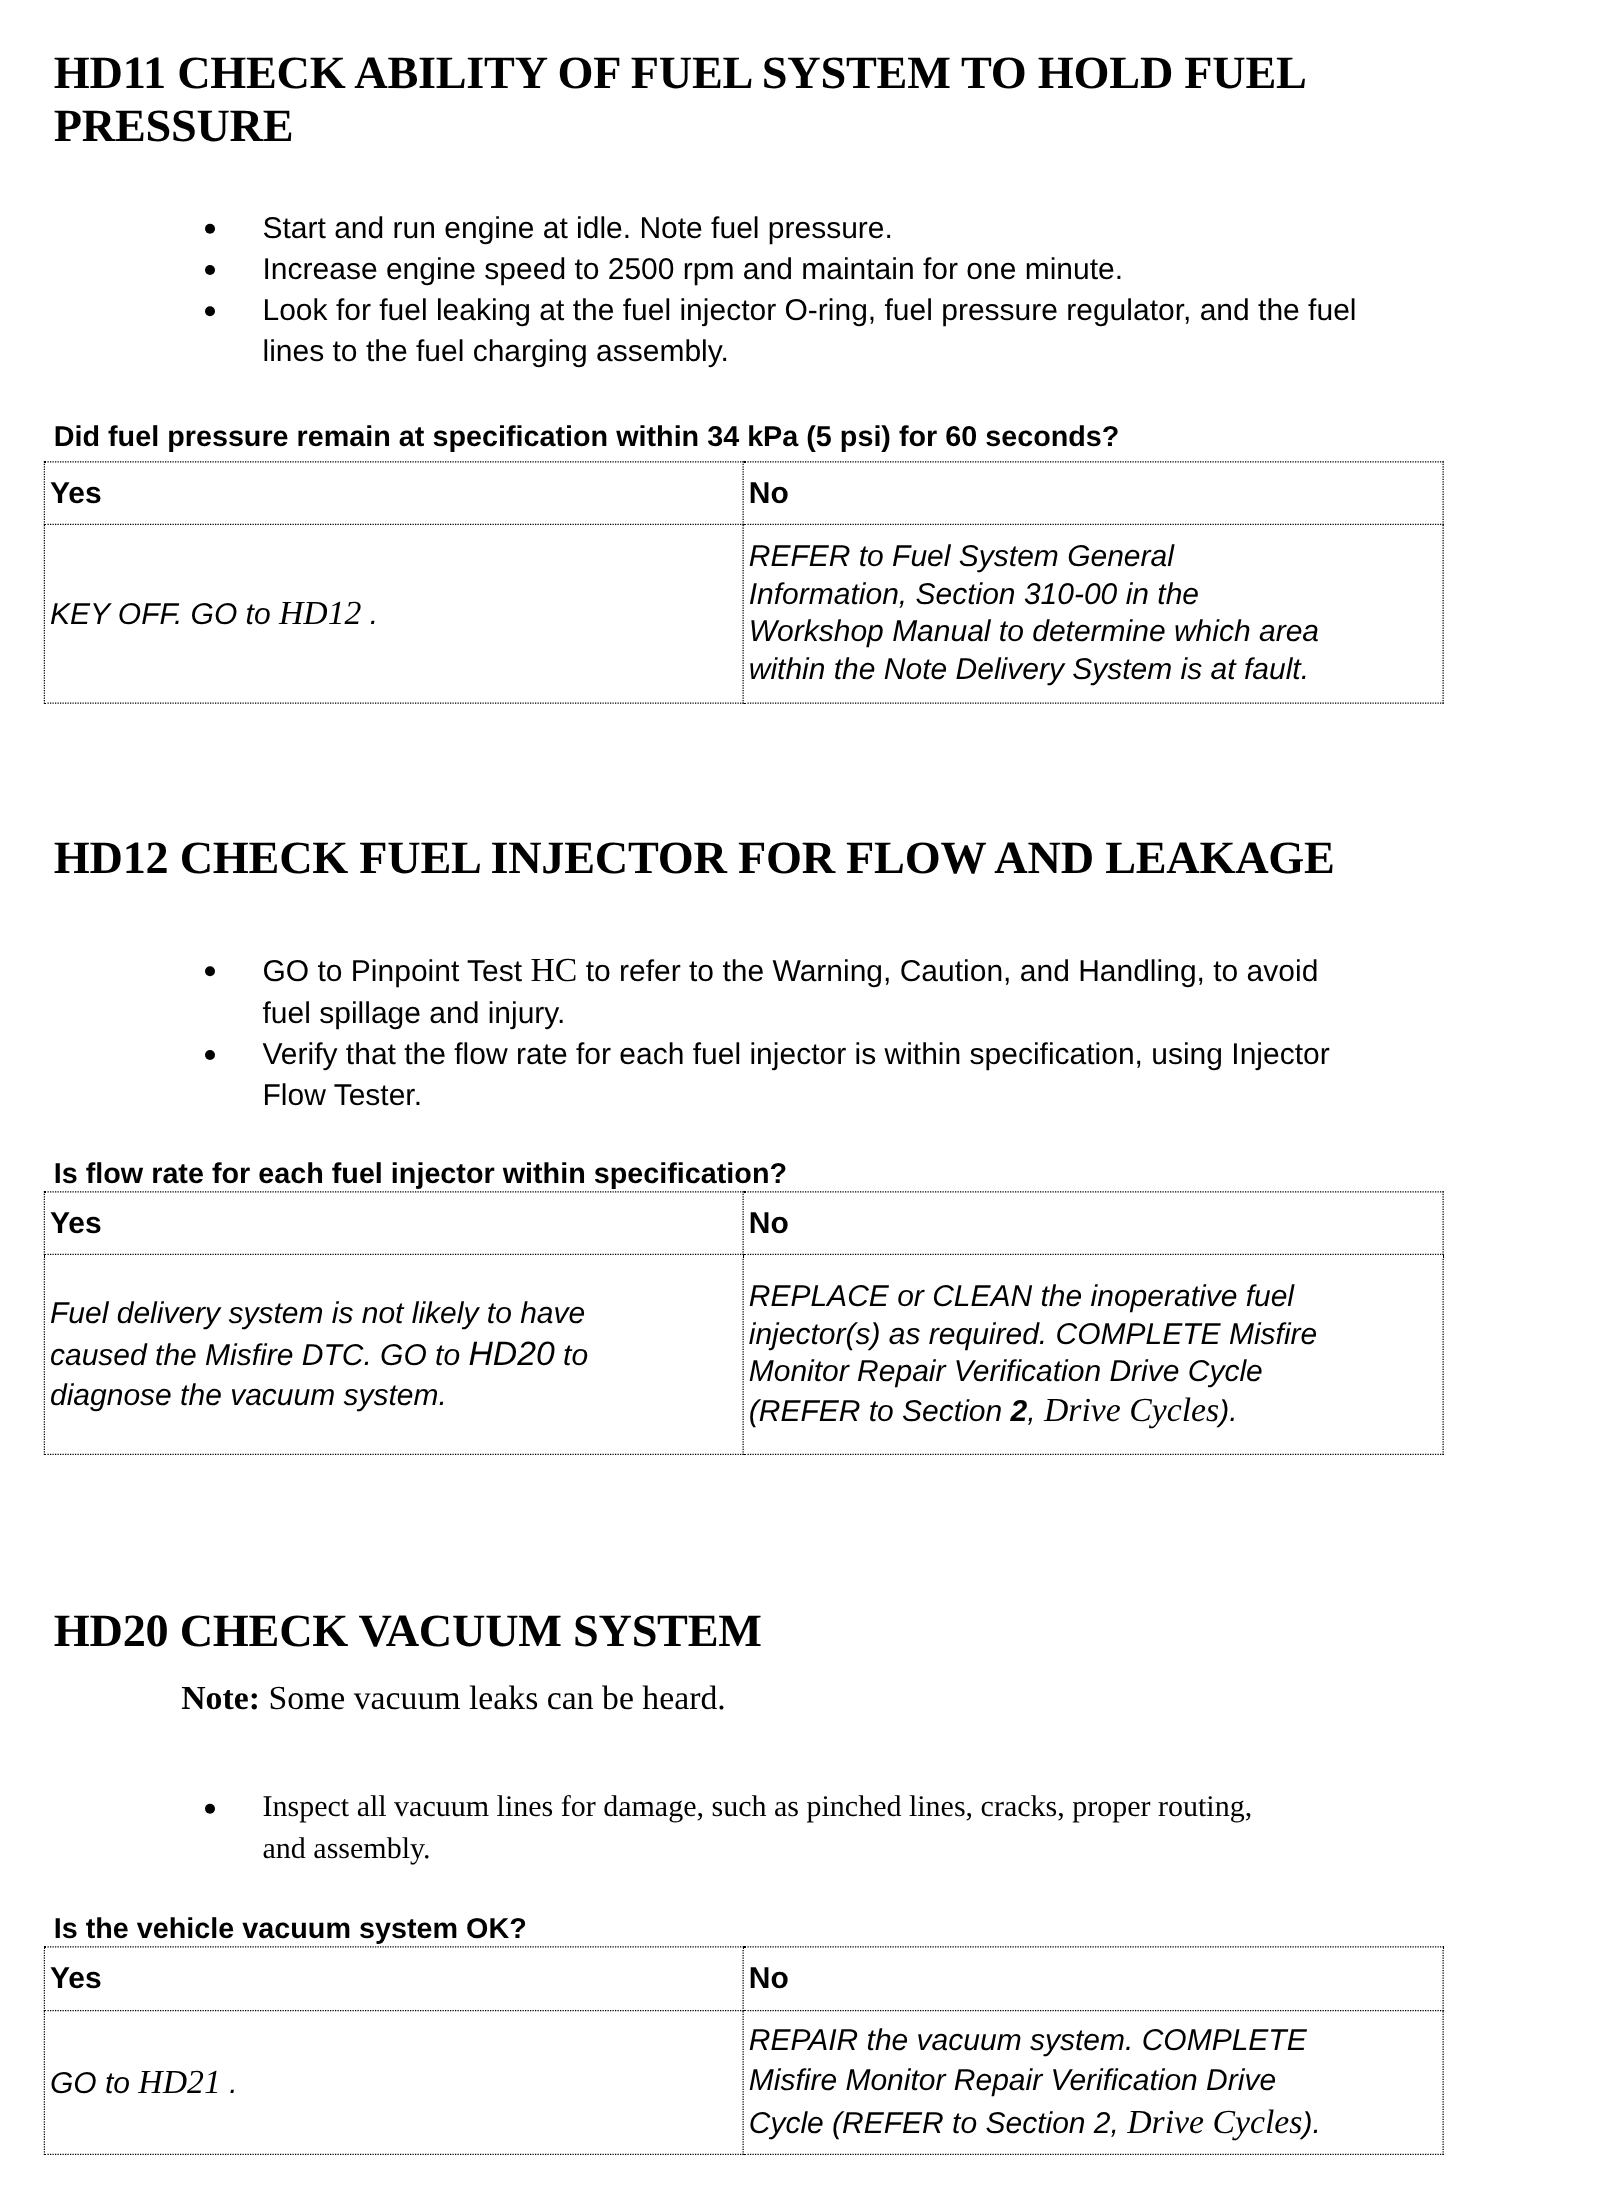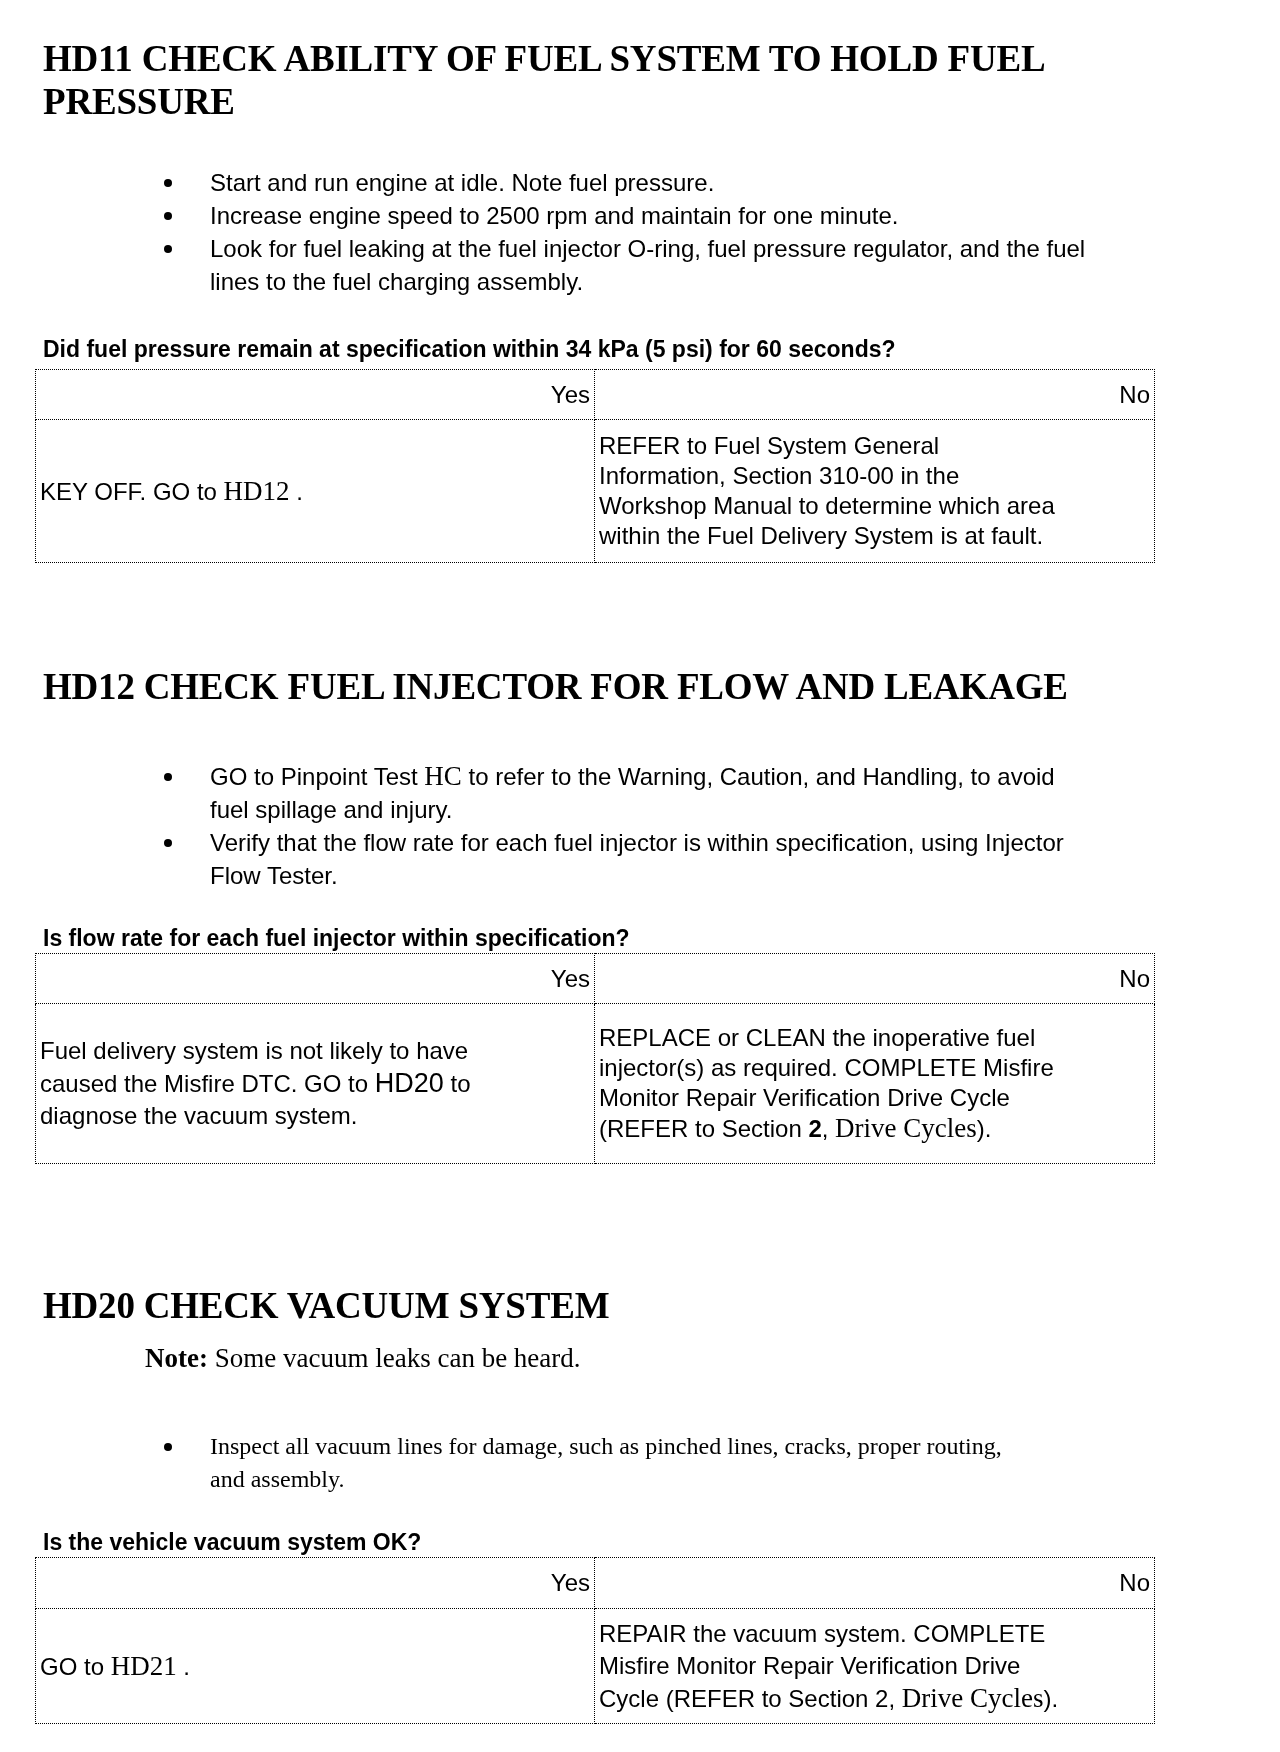--- a/index.html
+++ b/index.html
@@ -15,22 +15,22 @@
   .bullets li { position: relative; padding-left: 50px; }
   .bullets li .dot { position: absolute; left: 4px; top: 13px; width: 8px; height: 8px; border-radius: 50%; background: #000; }
   .serif { font-family: "Liberation Serif", "DejaVu Serif", serif; font-size: 27px; }
   .question { left: 43px; font-family: "Liberation Sans", "DejaVu Sans", sans-serif; font-weight: bold; font-size: 23px; line-height: 26px; white-space: nowrap; }
   .note { left: 145px; font-family: "Liberation Serif", "DejaVu Serif", serif; font-size: 27px; line-height: 30px; white-space: nowrap; text-align: right; }
   table.qa {
     position: absolute; left: 35px; width: 1119px; border-collapse: collapse; table-layout: fixed;
     font-family: "Liberation Sans", "DejaVu Sans", sans-serif; font-size: 24px;
   }
   table.qa th, table.qa td { border: 1px dotted #000; padding: 0 4px 0 4px; vertical-align: middle; }
-  table.qa th { font-weight: normal; text-align: right; font-size: 24px; }
-  table.qa td { text-align: left; line-height: 31px; }
+  table.qa th { font-weight: bold; text-align: left; font-size: 24px; }
+  table.qa td { text-align: left; line-height: 31px; font-style: italic; }
   table.qa col.c1 { width: 559px; }
   table.qa col.c2 { width: 560px; }
 </style>
 </head>
 <body>
 
 <section>
   <h1 class="abs heading" style="top:37px;">
     <span>HD11 CHECK ABILITY OF FUEL SYSTEM TO HOLD FUEL</span><br>
     <span>PRESSURE</span>
@@ -55,21 +55,21 @@
       <th>No</th>
     </tr>
     <tr style="height:143px;">
       <td>
         <span>KEY OFF. GO to </span><span class="serif">HD12</span><span> .</span>
       </td>
       <td style="line-height:30px;">
         <span>REFER to Fuel System General</span><br>
         <span>Information, Section 310-00 in the</span><br>
         <span>Workshop Manual to determine which area</span><br>
-        <span>within the Fuel Delivery System is at fault.</span>
+        <span>within the Note Delivery System is at fault.</span>
       </td>
     </tr>
   </tbody>
     </table>
 </section>
 
 <section>
   <h1 class="abs heading" style="top:665px;">HD12 CHECK FUEL INJECTOR FOR FLOW AND LEAKAGE</h1>
 
   <ul class="abs bullets" style="top:760px;">

